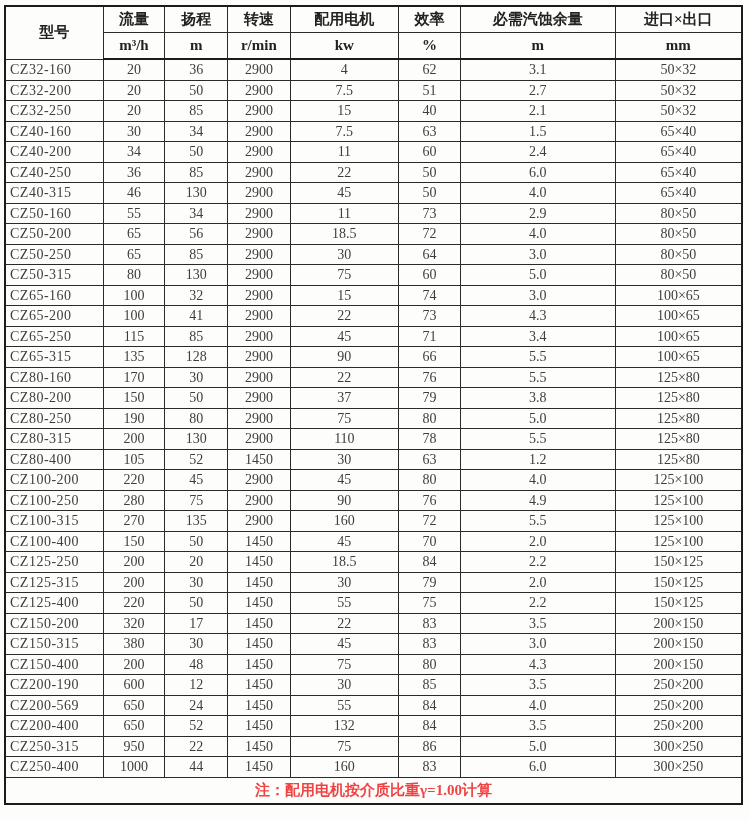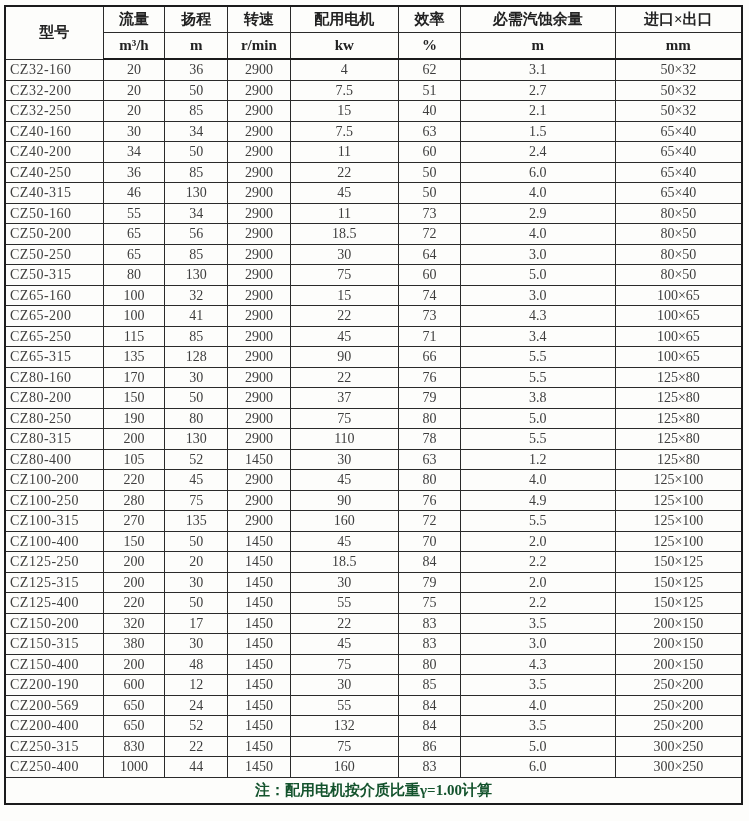--- a/index.html
+++ b/index.html
@@ -48,21 +48,21 @@
     line-height: 19.5px;
   }
   tbody td.model-cell {
     text-align: left;
     padding-left: 4px;
     letter-spacing: 0.5px;
   }
   tfoot td {
     font-size: 15px;
     font-weight: bold;
-    color: #14532d;
+    color: #ef4444;
     text-align: center;
     height: 25px;
     line-height: 25px;
     border-top: 1px solid #2a2a2a;
   }
   col.c-model { width: 13.3%; }
   col.c-flow  { width: 8.4%; }
   col.c-head  { width: 8.5%; }
   col.c-speed { width: 8.5%; }
   col.c-motor { width: 14.7%; }
@@ -432,21 +432,21 @@
           <td>650</td>
           <td>52</td>
           <td>1450</td>
           <td>132</td>
           <td>84</td>
           <td>3.5</td>
           <td>250×200</td>
         </tr>
         <tr>
           <td class="model-cell">CZ250-315</td>
-          <td>830</td>
+          <td>950</td>
           <td>22</td>
           <td>1450</td>
           <td>75</td>
           <td>86</td>
           <td>5.0</td>
           <td>300×250</td>
         </tr>
         <tr>
           <td class="model-cell">CZ250-400</td>
           <td>1000</td>

